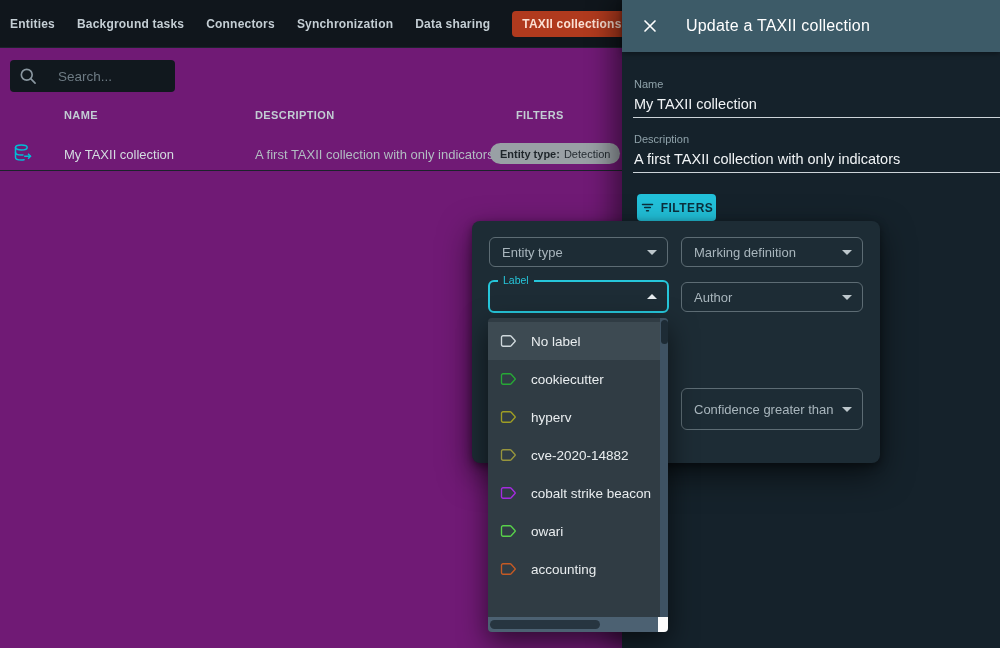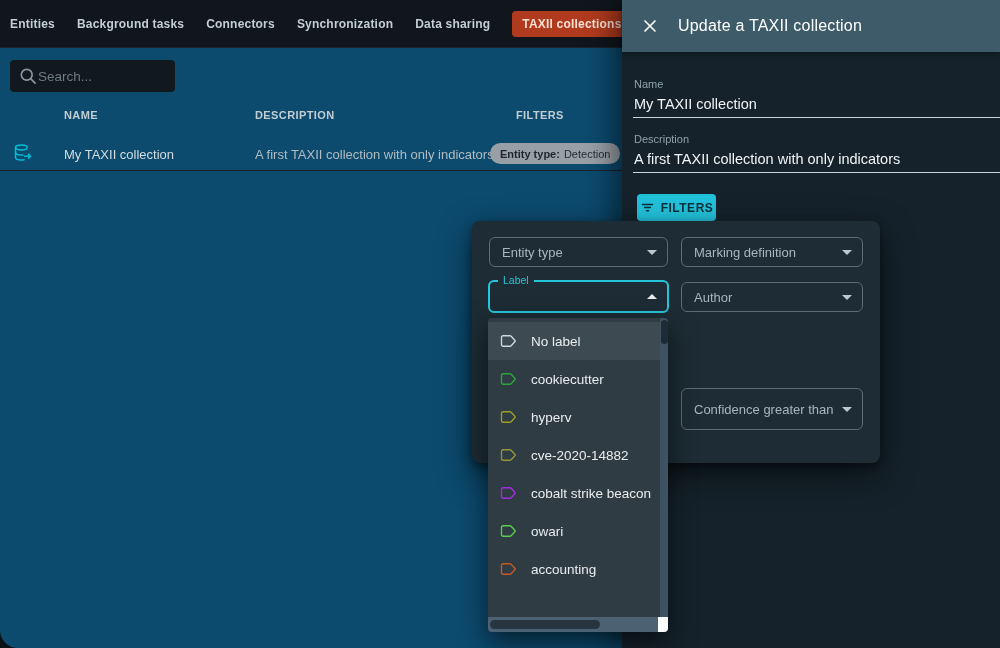--- a/index.html
+++ b/index.html
@@ -1,50 +1,50 @@
 <!DOCTYPE html>
 <html><head>
 <meta charset="utf-8">
 <style>
   * { margin:0; padding:0; box-sizing:border-box; }
   html,body { width:1000px; height:648px; overflow:hidden; background:#0c1116;
               font-family:"Liberation Sans","DejaVu Sans",sans-serif; }
-  .stage { position:relative; width:1000px; height:648px; background:#0c4a6e;border-radius:18px; }
+  .stage { position:relative; width:1000px; height:648px; background:#701a75; }
 
   
   .navbar { position:absolute; left:0; top:0; width:622px; height:48px;
             background:#10161c; border-bottom:1px solid #1b242b;
             display:flex; align-items:center; gap:22px; padding-left:10px; }
   .nav-item { font-size:12px; font-weight:700; color:#c4ced4; letter-spacing:.2px;
               white-space:nowrap; cursor:pointer; }
   .nav-item.active { background:#b03a1e; color:#fbe0d4; padding:6px 10px; border-radius:4px; }
 
   .search-box { position:absolute; left:10px; top:60px; width:165px; height:32px;
                 background:#11181e; border-radius:4px; display:flex; align-items:center;
-                padding:0 8px; gap:0; }
+                padding:0 8px; gap:20px; }
   .search-box input { flex:1; background:transparent; border:none; outline:none;
                       color:#cfd8dc; font-size:13.5px; font-family:inherit; }
   .search-box input::placeholder { color:#6e7b84; }
 
   .thead-cell { position:absolute; top:109px; font-size:11px; font-weight:700;
                 color:#c2cdd3; letter-spacing:.4px; }
   .trow { position:absolute; left:0; top:137px; width:622px; height:33px; cursor:pointer; }
   .trow .cell { position:absolute; top:50%; transform:translateY(-50%); font-size:13px; white-space:nowrap; }
   .row-divider { position:absolute; left:0; top:170px; width:622px; height:1px; background:#1b232a; }
 
   .chip { position:absolute; left:490px; top:143px; height:21px; background:#99a0a5;
           border-radius:11px; display:flex; align-items:center; padding:0 10px;
           font-size:11px; color:#262d33; white-space:nowrap; }
   .chip b { font-weight:700; margin-right:4px; color:#1f262b; }
 
   
   .drawer { position:absolute; left:622px; top:0; width:378px; height:648px;
             background:#15222b; box-shadow:-10px 0 24px rgba(0,0,0,.45); }
   .drawer-header { position:absolute; left:0; top:0; width:378px; height:52px;
-                   background:#3d5b68; display:flex; align-items:center; gap:16px;
+                   background:#3d5b68; display:flex; align-items:center; gap:24px;
                    padding-left:16px; box-shadow:0 2px 5px rgba(0,0,0,.35); }
   .drawer-title { color:#ffffff; font-size:16px; font-weight:500; letter-spacing:.2px; }
   .icon-btn { width:24px; height:24px; display:flex; align-items:center; justify-content:center;
               cursor:pointer; color:#ffffff; }
 
   .field-label { position:absolute; font-size:11px; color:#8fa2aa; }
   .field-value { position:absolute; background:transparent; border:none; outline:none;
                  color:#f1f4f6; font-size:14.5px; font-family:inherit; width:350px; }
   .field-underline { position:absolute; height:1px; background:#ccd4d9; }
 

